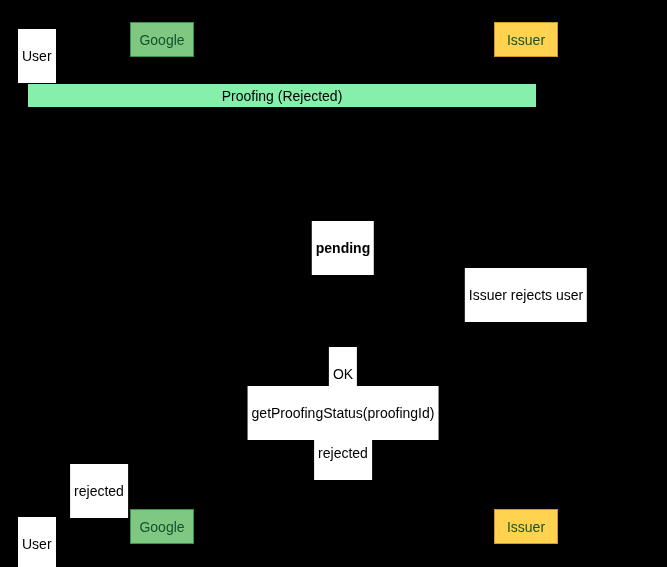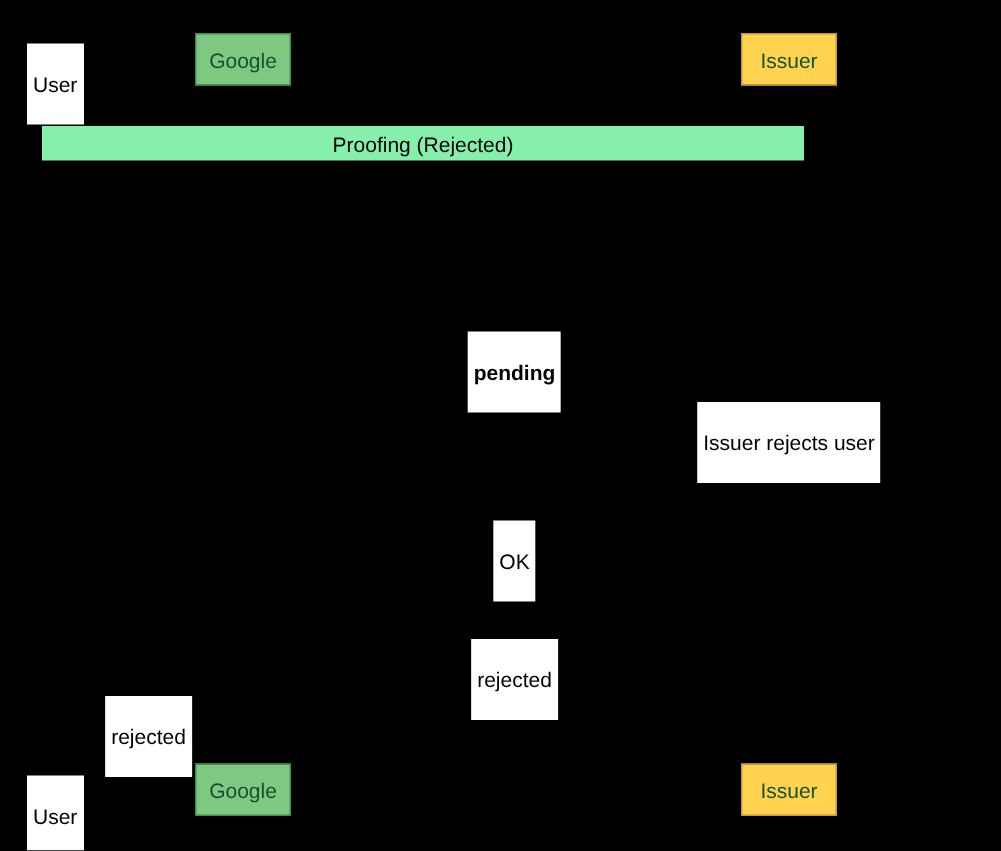--- a/index.html
+++ b/index.html
@@ -99,20 +99,21 @@
 
 
 
   <span class="plain-label msg msg-pending">pending</span>
 
   <span class="plain-label msg msg-issuer-reject">Issuer rejects user</span>
 
 
   <span class="plain-label msg msg-ok">OK</span>
 
+  <span class="plain-label msg msg-getstatus">getProofingStatus(proofingId)</span>
 
   <span class="plain-label msg msg-rejected-1">rejected</span>
 
   <span class="plain-label msg msg-rejected-2">rejected</span>
 
   <span class="plain-label actor-user bottom">User</span>
 
   <div class="actor-box actor-google bottom">
     <span>Google</span>
   </div>

